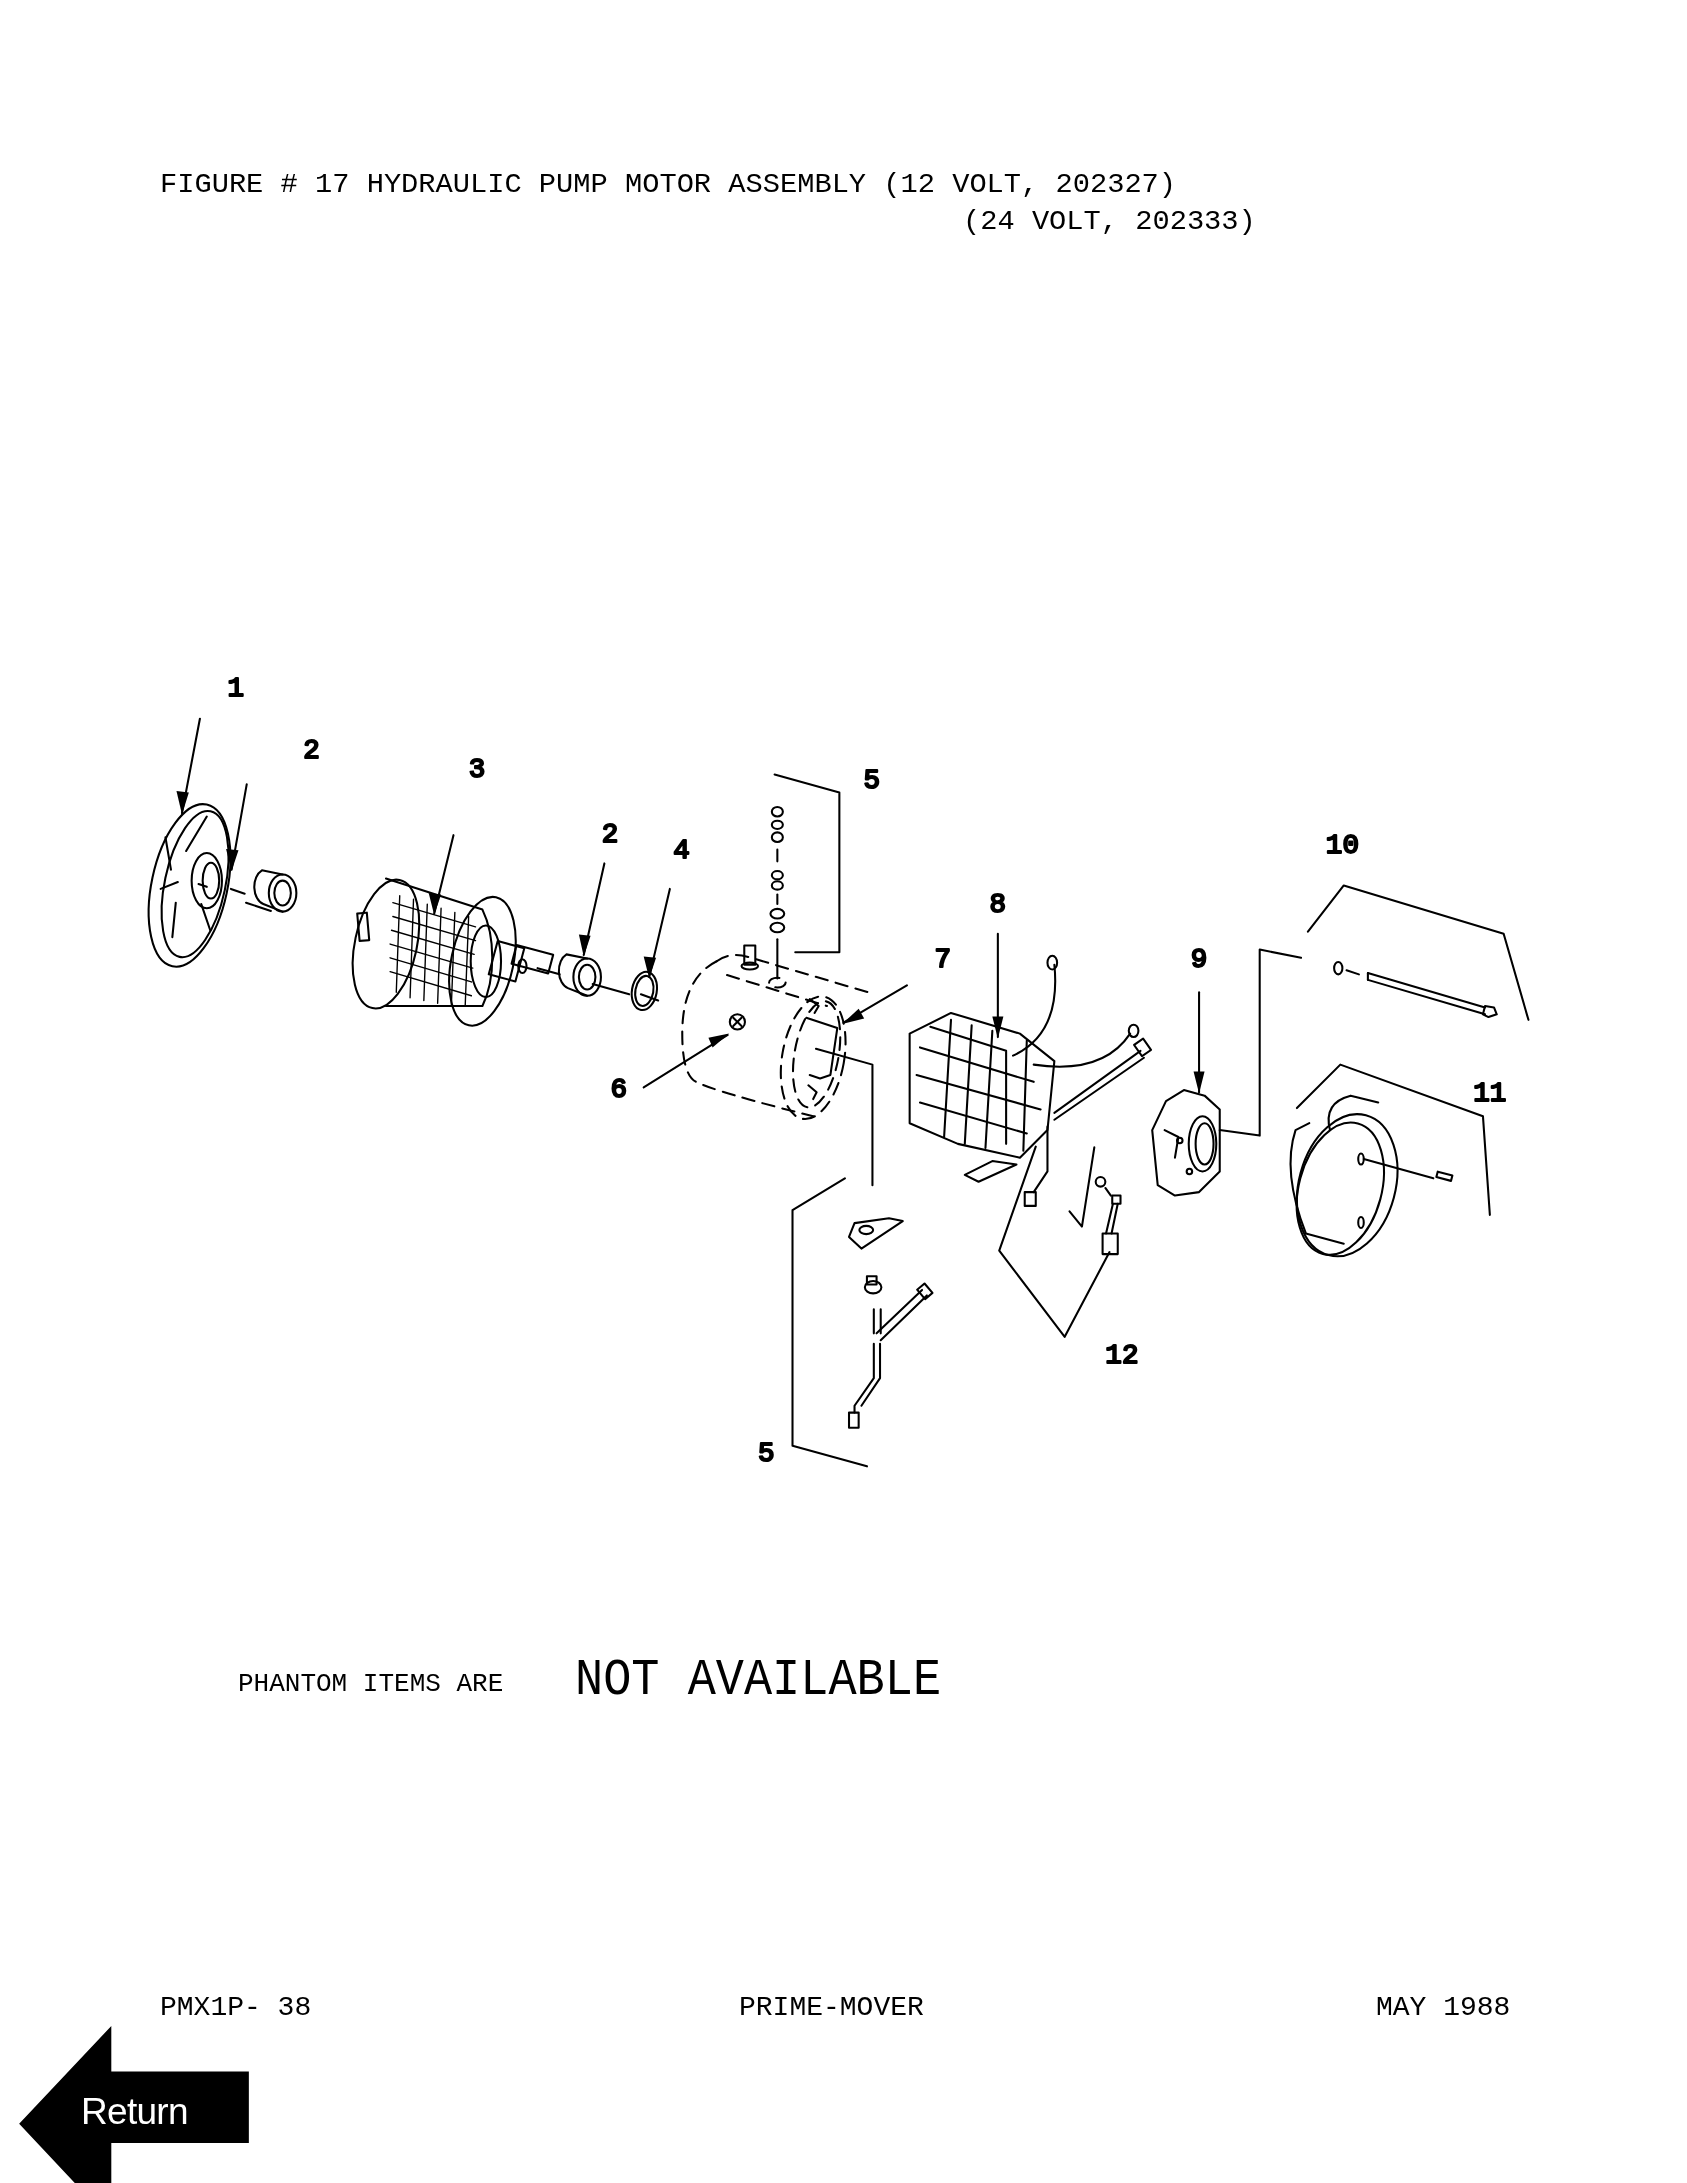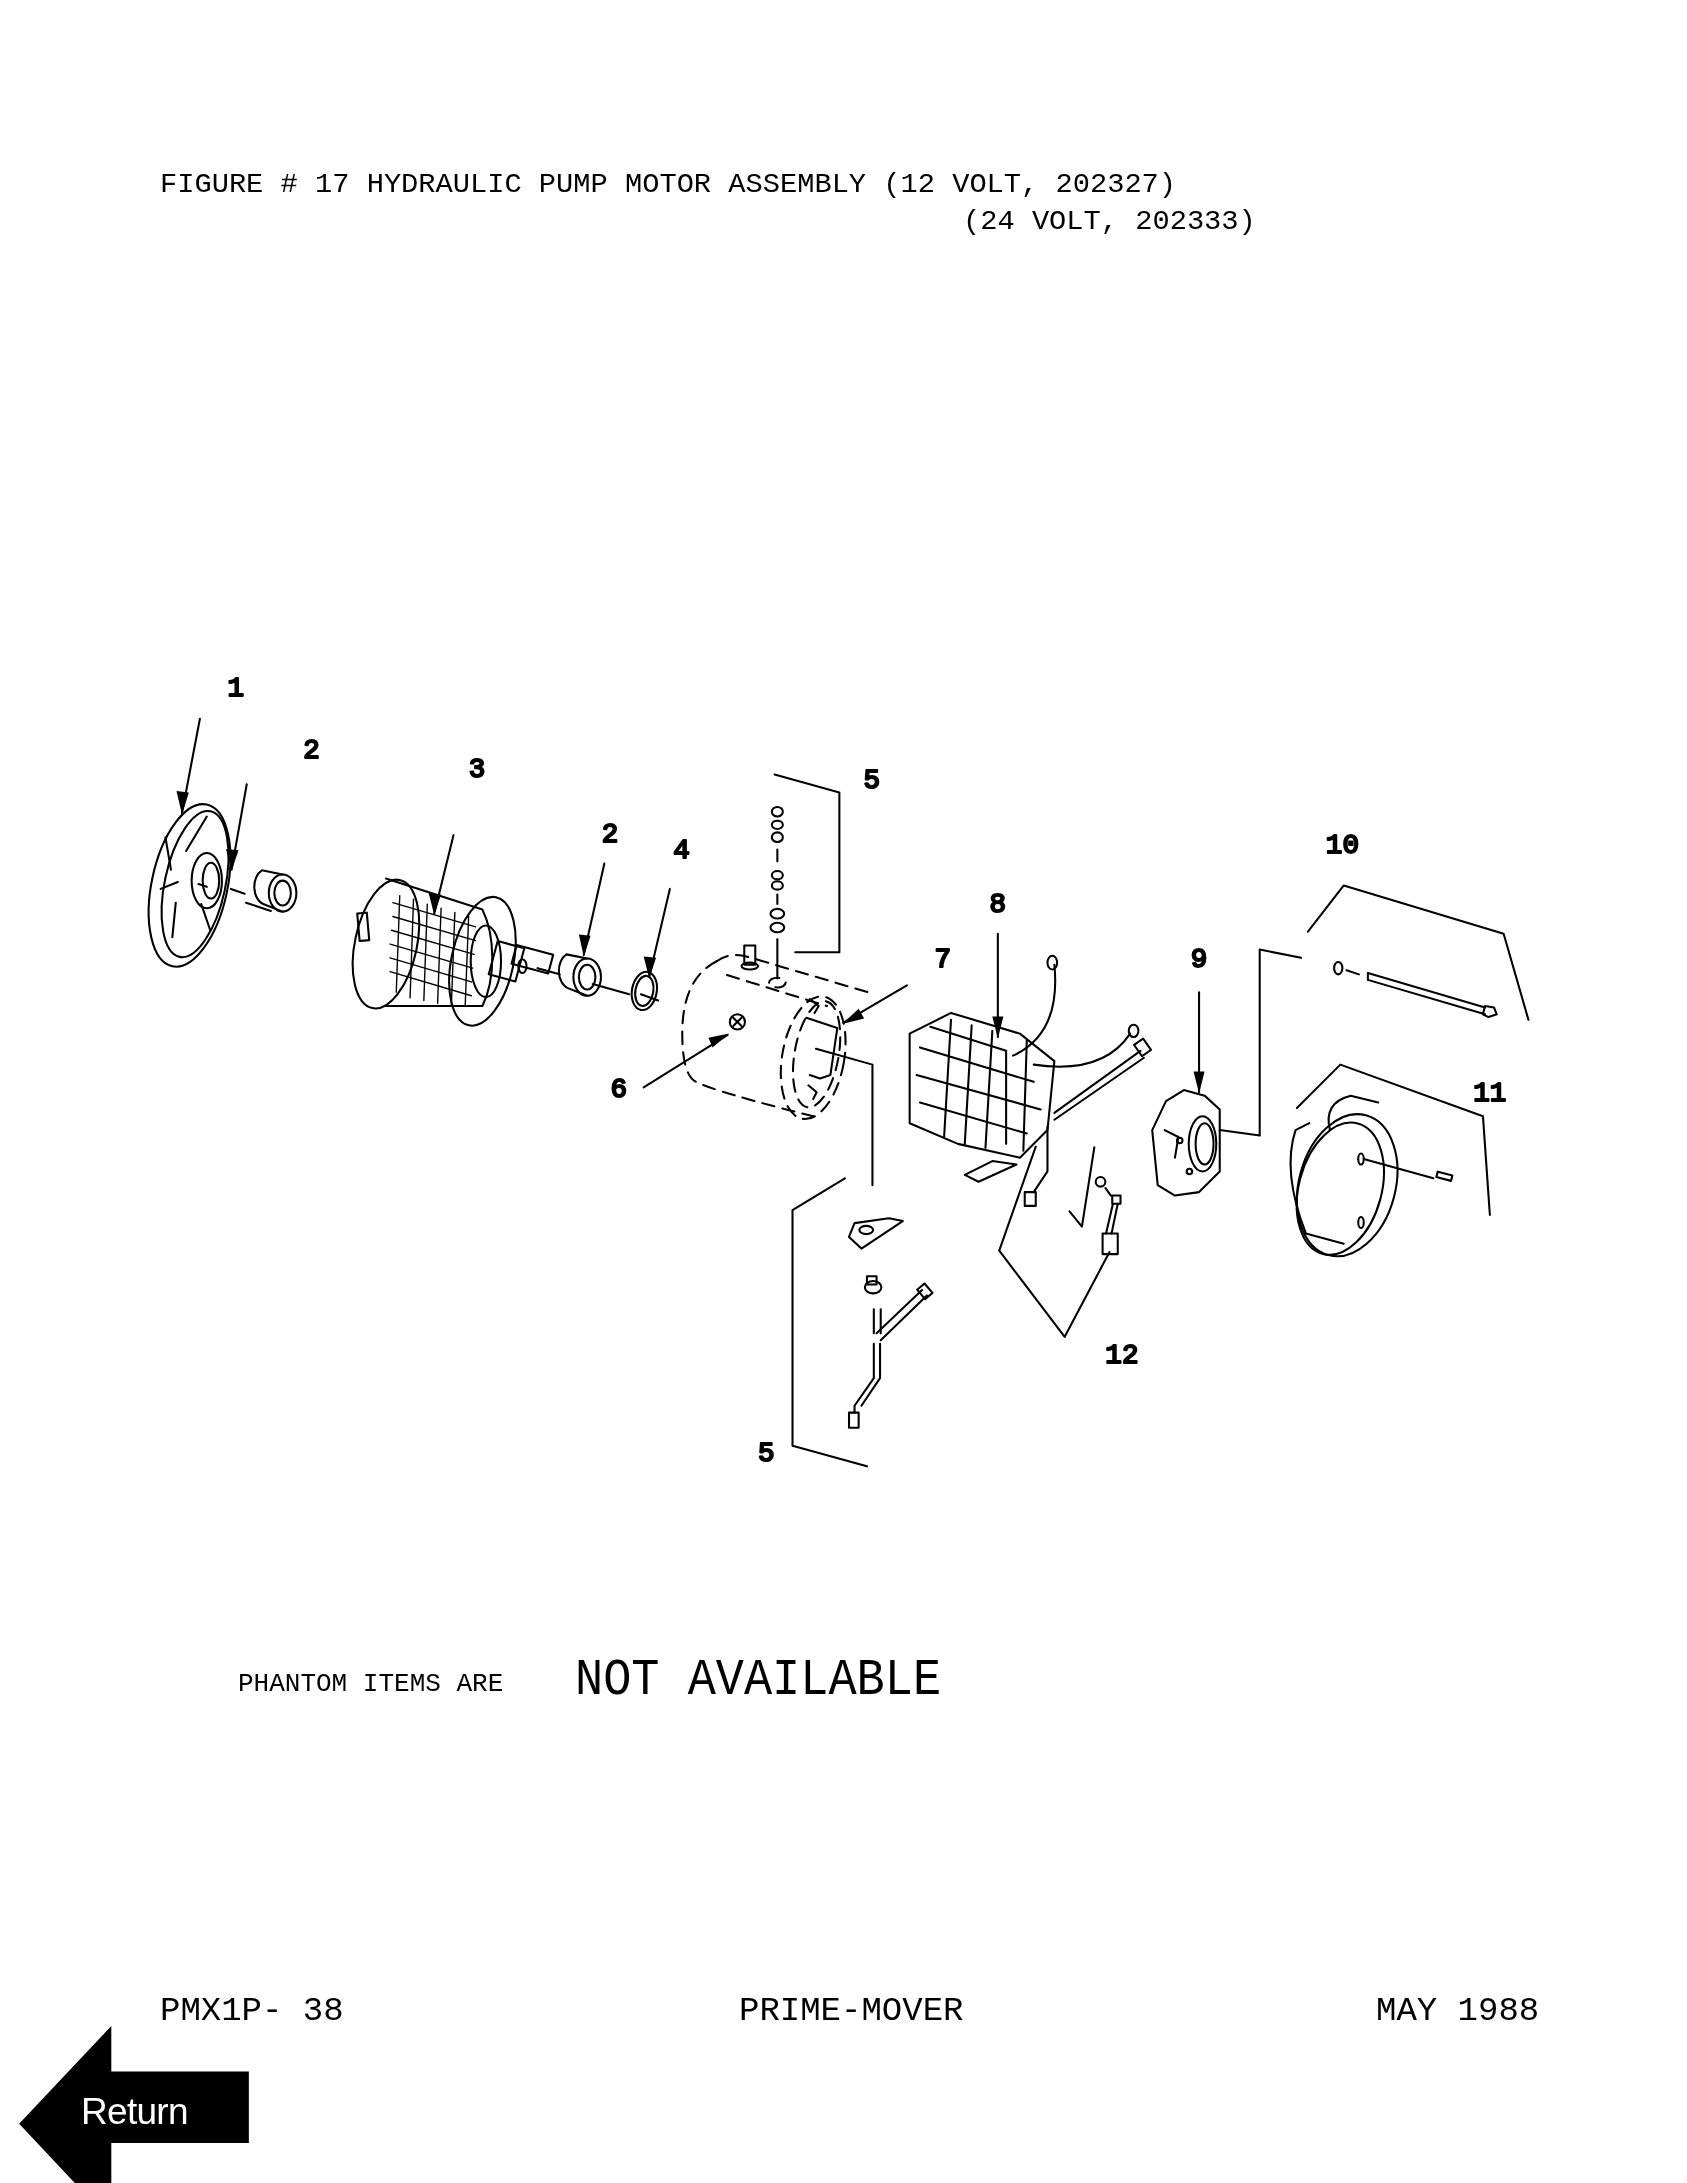--- a/index.html
+++ b/index.html
@@ -1,19 +1,19 @@
 <!DOCTYPE html>
 <html style="font-size:11px"><head>
 <meta charset="utf-8">
 <style>
   html, body { margin: 0; padding: 0; background: #ffffff; }
   body { width: 1687px; height: 2183px; position: relative; overflow: hidden; }
   .mono { font-family: "Liberation Mono", "DejaVu Sans Mono", monospace; color: #000; position: absolute; white-space: pre; line-height: 1; }
   .title-line { font-size: 27.6px; transform-origin: 0 0; transform: scaleX(1.04); }
-  .footer { font-size: 34px; transform-origin: 0 0; }
+  .footer { font-size: 28px; transform-origin: 0 0; }
   .phantom-small { font-size: 26px; }
   .phantom-big { font-size: 51px; transform-origin: 0 0; transform: scaleX(0.92); }
   #diagram { position: absolute; left: 0; top: 0; width: 1687px; height: 2183px; }
   .callout { font-family: "Liberation Mono", "DejaVu Sans Mono", monospace; font-size: 40px; fill: #000; }
   .return-btn { position: absolute; left: 19.3px; top: 2026px; width: 230px; height: 196px; cursor: pointer; }
   .return-label { position: absolute; left: 81px; top: 2091px; font-family: "Liberation Sans", sans-serif; font-weight: normal; font-size: 37px; color: #fff; letter-spacing: -0.7px; }
 </style>
 </head>
 <body>
 

